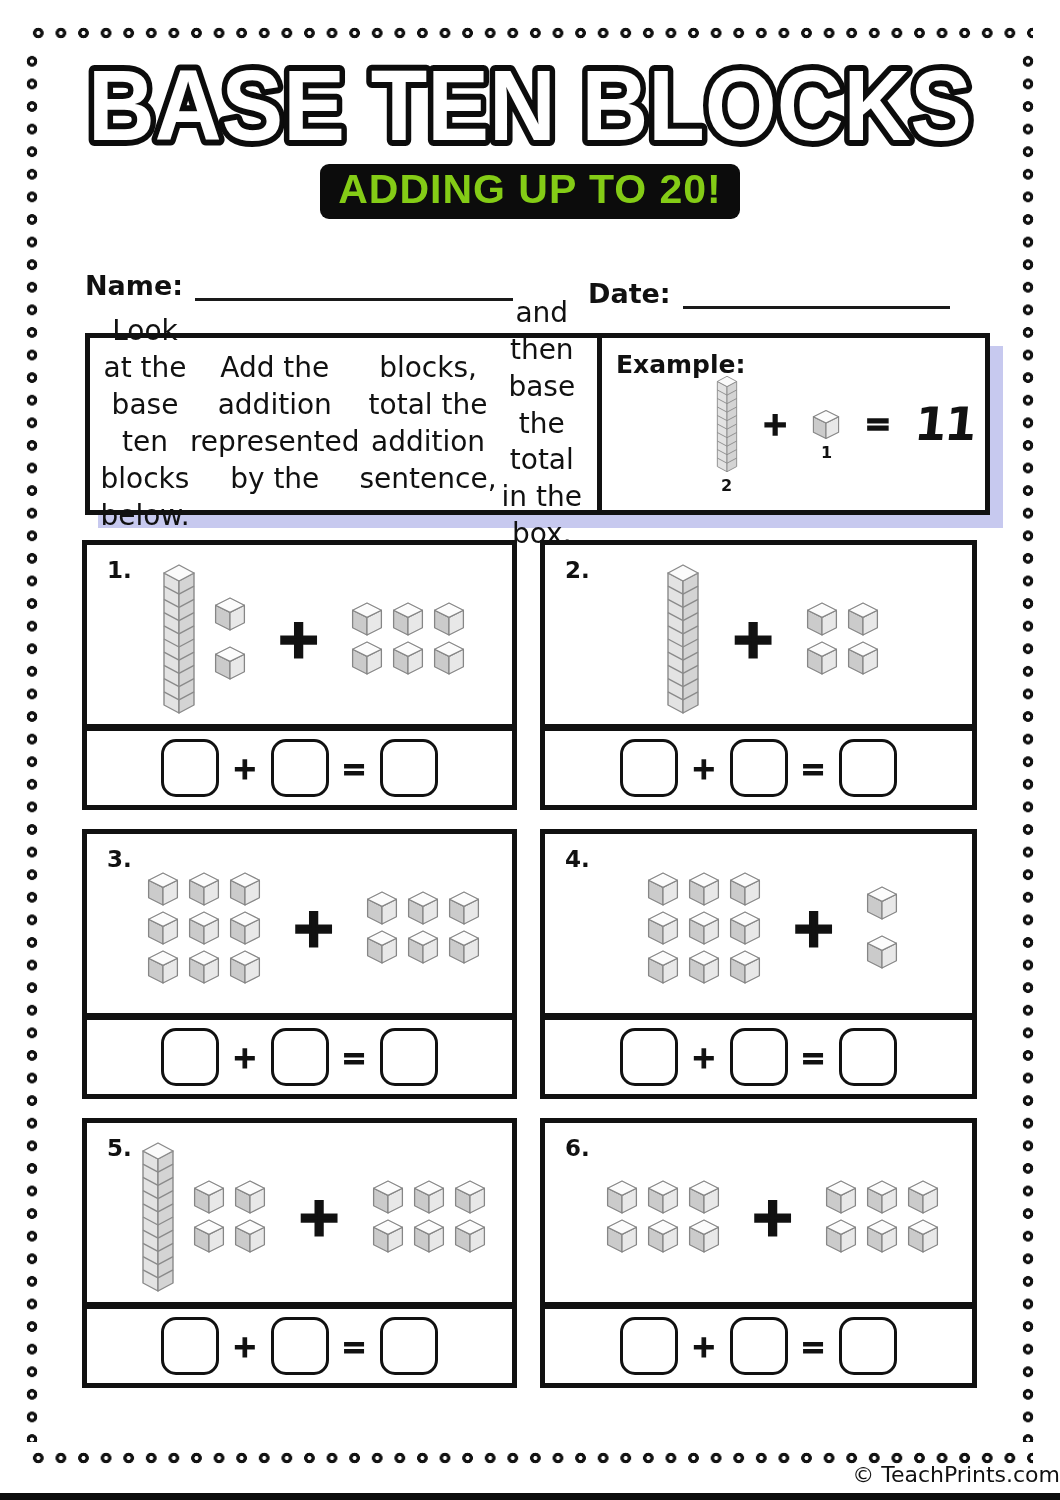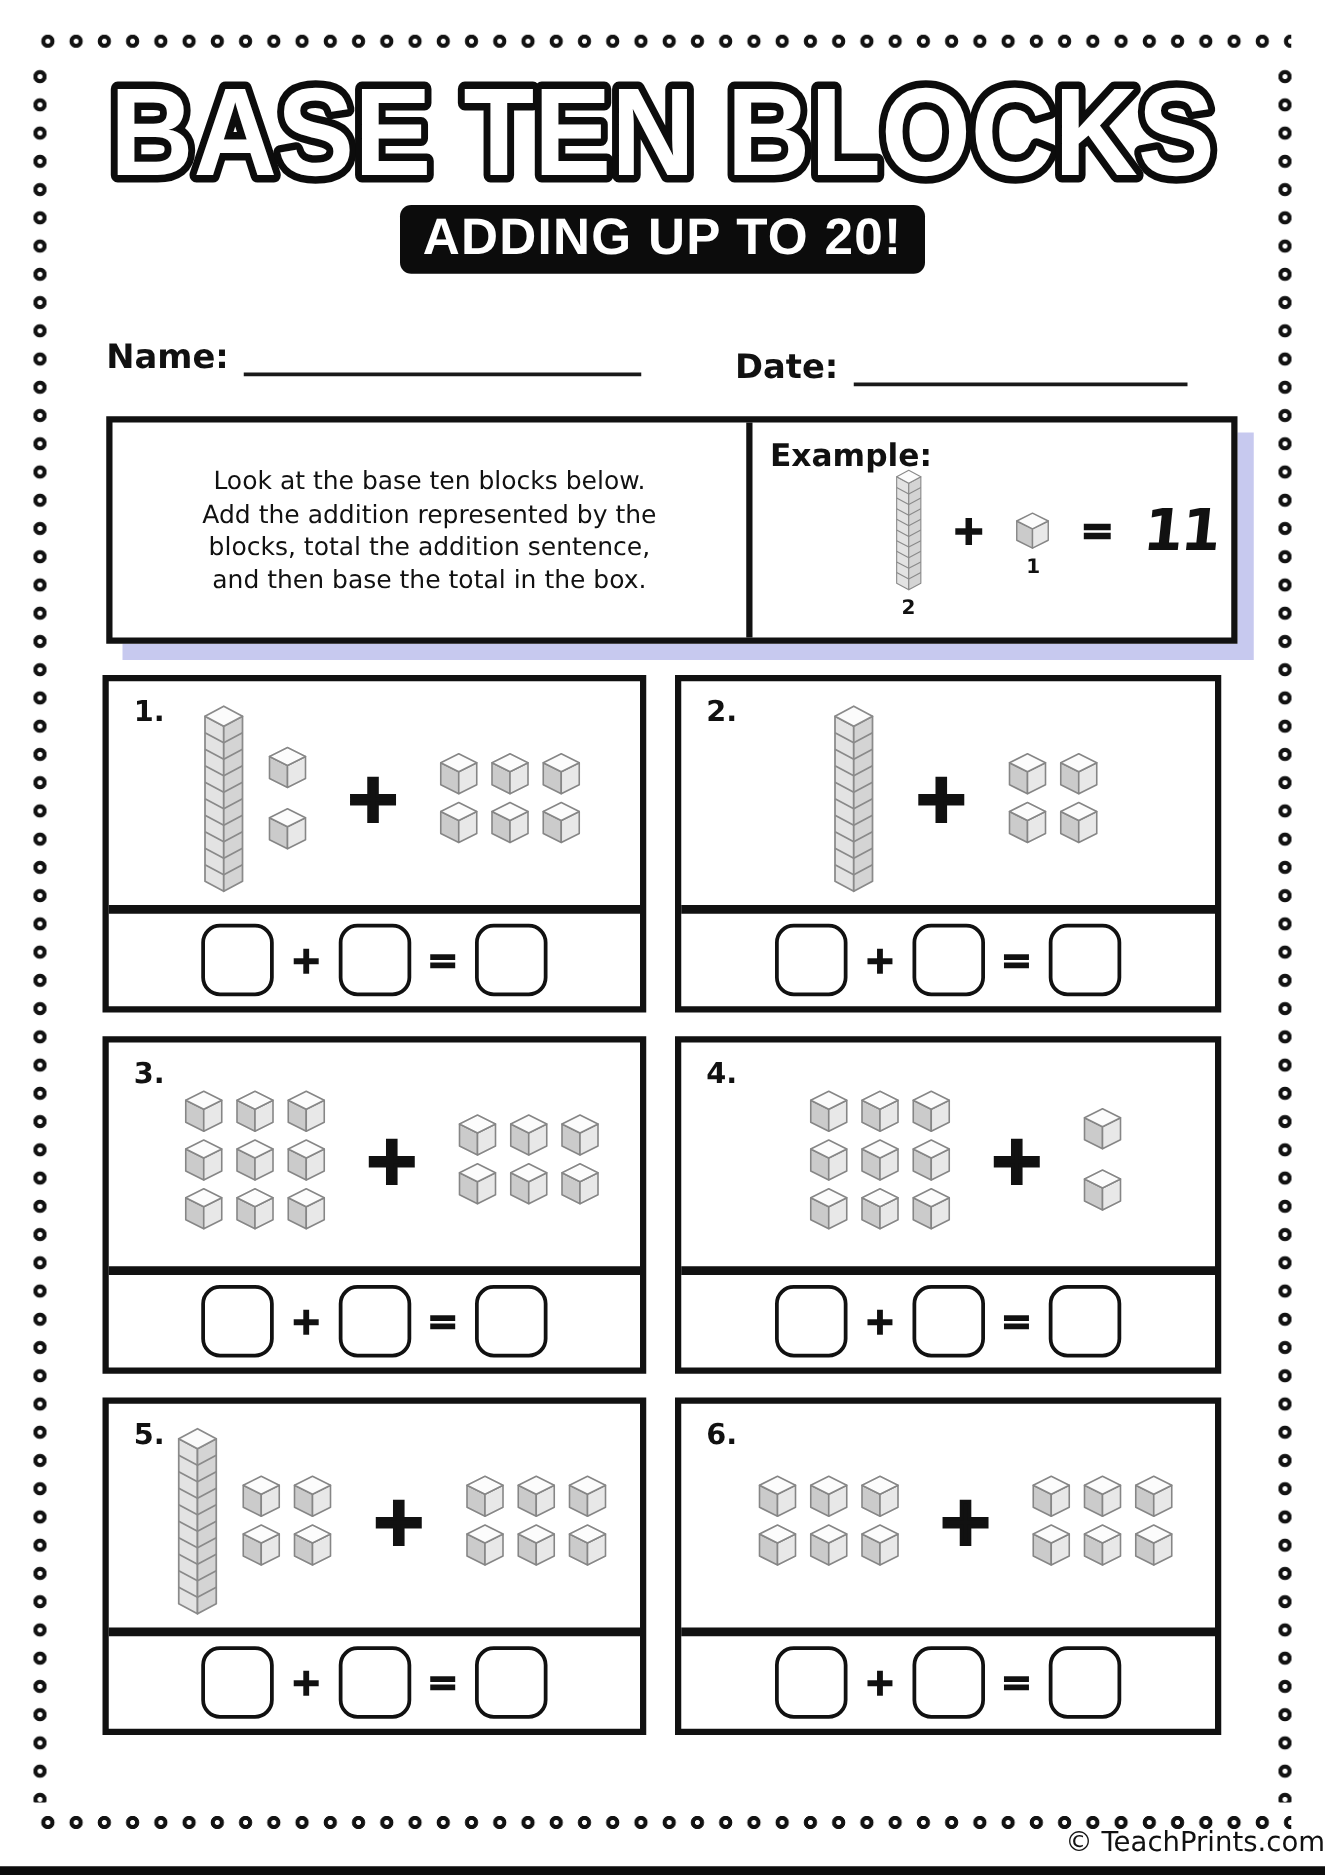--- a/index.html
+++ b/index.html
@@ -24,42 +24,42 @@
   .dots-left   { left:26px; top:50px;  height:1392px; }
   .dots-right  { right:26px; top:50px; height:1392px; }
 
   
   .header { position:absolute; top:54px; left:0; width:100%; text-align:center; }
   .title-svg text {
     font-family:"Liberation Sans","DejaVu Sans",sans-serif; font-weight:bold;
     fill:#ffffff; stroke:#0c0c0c; stroke-width:12px; stroke-linejoin:round; paint-order:stroke fill;
   }
   .subtitle {
-    display:inline-block; margin-top:2px; background:#0c0c0c; color:#ffffff;
+    display:inline-block; margin-top:2px; background:#0c0c0c; color:#84cc16;
     border-radius:9px; padding:3px 18px 7px 18px;
     font-family:"Liberation Sans","DejaVu Sans",sans-serif;
     font-size:41px; font-weight:800; letter-spacing:1px; line-height:1.1;
   }
 
   
   .field { position:absolute; display:flex; align-items:flex-end; font-size:27px; font-weight:600; }
   .field-name { left:85px;  top:268px; width:428px; }
   .field-date { left:588px; top:276px; width:362px; }
   .field-line { flex:1; border-bottom:3px solid #1a1a1a; height:30px; margin-left:12px; }
 
   
   .info-box {
     position:absolute; left:85px; top:333px; width:895px; height:172px;
     border:5px solid #111; background:#fff; display:flex;
     box-shadow:13px 13px 0 0 #c7c9ef;
   }
   .instructions {
-    width:487px; border-right:5px solid #111; display:flex; flex-direction:column;
+    width:487px; border-right:5px solid #111; display:flex; flex-direction:row;
     justify-content:center; align-items:center; text-align:center;
-    font-size:20px; font-weight:500; line-height:1.32; padding:6px 10px;
+    font-size:28px; font-weight:500; line-height:1.32; padding:6px 10px;
   }
   .instructions p { margin:0; }
   .example { flex:1; position:relative;padding-left:39px; }
   .example-label { position:absolute; top:12px; left:14px; font-size:25px; font-weight:600; }
   .example-row {
     position:absolute; top:0; left:110px; right:6px; height:100%;
     display:flex; align-items:center; justify-content:center; gap:24px;
   }
   .ex-item { position:relative; display:flex; flex-direction:column; align-items:center; }
   .ex-val { position:absolute; top:100%; left:50%; transform:translateX(-50%); font-size:16px; font-weight:600; margin-top:3px; }

